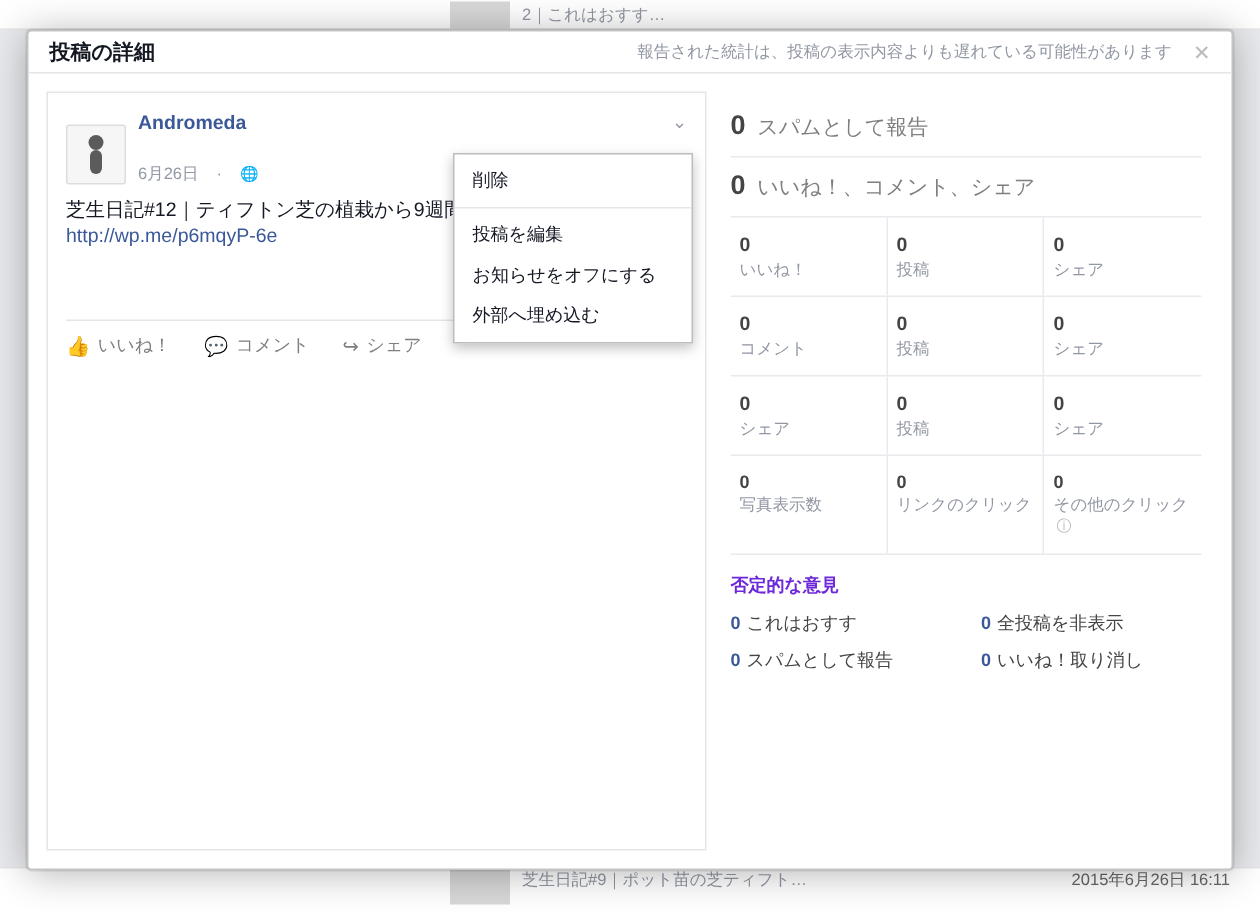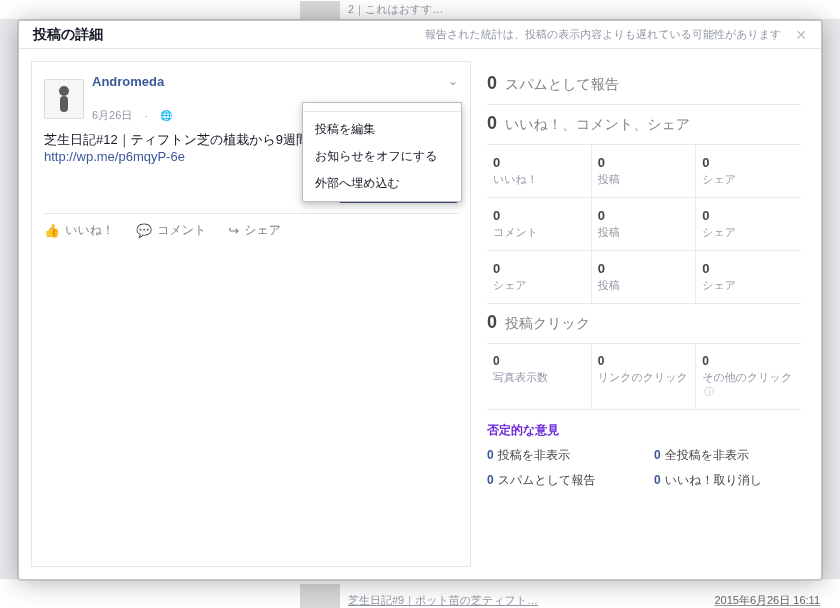--- a/index.html
+++ b/index.html
@@ -26,25 +26,24 @@
     font-size: 11px;
   }
   .bg-row .thumb { width: 40px; height: 18px; background: #d8d8d8; margin-right: 8px; margin-left: 280px;}
   .bg-row2 {
     position: absolute;
     bottom: 0; left: 0; right: 0;
     height: 30px;
     background: #fff;
     border-top: 1px solid #e5e5e5;
     display: flex;
-    align-items: flex-end;
+    align-items: flex-start;
     padding: 0 20px;
     color: #9197a3;
     font-size: 11px;
-    text-decoration: underline;
   }
   .bg-row2 .thumb { width: 40px; height: 24px; background: #d8d8d8; margin-right: 8px; margin-left: 280px;}
   .bg-row2 .timestamp { margin-left: auto; color:#666;}
 
   .modal {
     position: absolute;
     top: 20px; left: 18px;
     width: 804px;
     height: 560px;
     background: #fff;
@@ -75,21 +74,21 @@
 
   .post-col {
     width: 440px;
     border: 1px solid #e5e5e5;
     background: #fff;
     padding: 12px;
     position: relative;
     display: flex;
     flex-direction: column;
   }
-  .post-head { display: flex; gap: 8px; align-items: center; position: relative;}
+  .post-head { display: flex; gap: 8px; align-items: flex-end; position: relative;}
   .avatar {
     width: 40px; height: 40px; background: #f6f6f6;
     border: 1px solid #ddd; border-radius: 2px;
     display:flex;align-items:center;justify-content:center;
   }
   .avatar svg { width: 20px; height: 30px; }
   .author { color: #3b5998; font-weight: bold; font-size: 13px; }
   .date-row { color: #9197a3; font-size: 11px; display:flex; align-items:center; gap:12px;margin-top:19px;}
   .globe { color:#9197a3; font-size:10px;}
   .chev {
@@ -238,20 +237,21 @@
           <div class="author">Andromeda</div>
           <div class="date-row">
             <span>6月26日</span>
             <span>·</span>
             <span class="globe">🌐</span>
           </div>
         </div>
         <div class="chev">⌄</div>
 
         <div class="menu">
+          <div class="menu-item">削除</div>
           <div class="menu-sep"></div>
           <div class="menu-item">投稿を編集</div>
           <div class="menu-item">お知らせをオフにする</div>
           <div class="menu-item">外部へ埋め込む</div>
         </div>
       </div>
 
       <div class="post-text">芝生日記#12｜ティフトン芝の植栽から9週間…</div>
       <a class="post-link">http://wp.me/p6mqyP-6e</a>
 
@@ -322,42 +322,38 @@
         <div class="stat-cell">
             <div class="n">0</div>
             <div class="l">投稿</div>
           </div>
         <div class="stat-cell">
             <div class="n">0</div>
             <div class="l">シェア</div>
           </div>
       </div>
 
-      <div class="stat-head">
-        <span class="num">0</span>
-        <span>投稿クリック</span>
-      </div>
       <div class="click-grid">
         <div class="click-cell">
             <div class="n">0</div>
             <div class="l">写真表示数</div>
           </div>
         <div class="click-cell">
             <div class="n">0</div>
             <div class="l">リンクのクリック</div>
           </div>
         <div class="click-cell">
             <div class="n">0</div>
             <div class="l"><span>その他のクリック</span><span class="info-ico">ⓘ</span></div>
           </div>
       </div>
 
       <div class="neg-title">否定的な意見</div>
       <div class="neg-grid">
-        <div class="neg-item"><span class="n">0</span><span>投稿を非表示</span></div>
+        <div class="neg-item"><span class="n">0</span><span>これはおすす</span></div>
         <div class="neg-item"><span class="n">0</span><span>全投稿を非表示</span></div>
         <div class="neg-item"><span class="n">0</span><span>スパムとして報告</span></div>
         <div class="neg-item"><span class="n">0</span><span>いいね！取り消し</span></div>
       </div>
     </div>
 
   </div>
 </div>
 
 </body></html>

